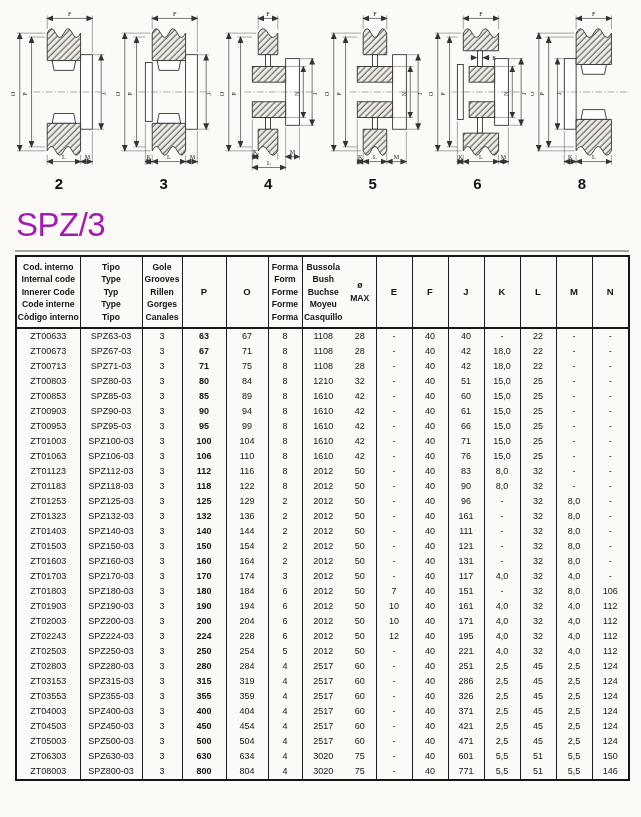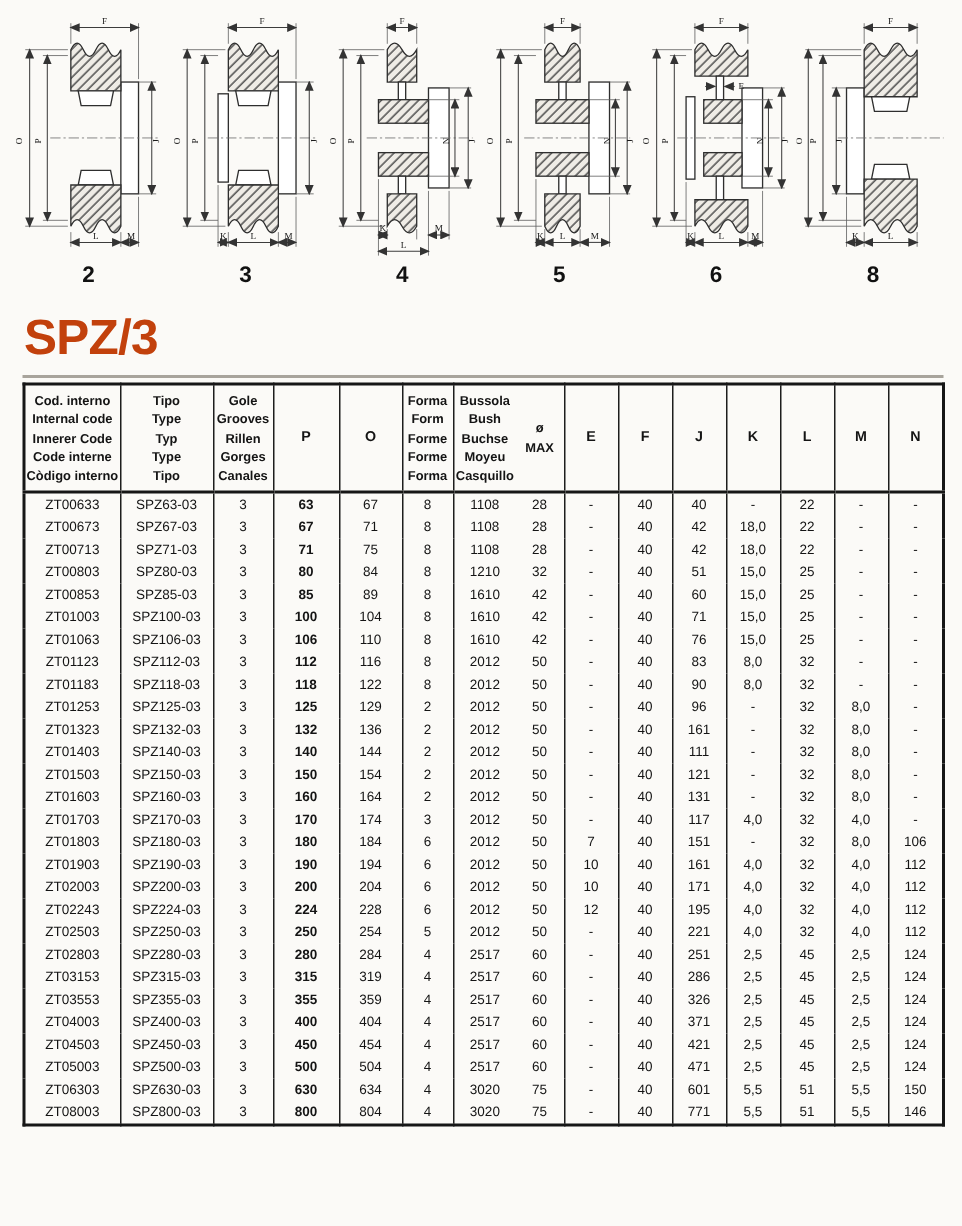--- a/index.html
+++ b/index.html
@@ -14,22 +14,22 @@
   figure.diagram{margin:0;width:102px;display:flex;flex-direction:column;align-items:center;}
   svg.pulley{width:102px;height:168px;display:block;}
   figcaption{font-weight:bold;font-size:15px;line-height:16px;margin-top:2px;color:#111;}
   .ol{fill:#ffffff;stroke:#2e2e2e;stroke-width:0.9;}
   .htc{stroke:#2e2e2e;stroke-width:0.9;}
   .ext{stroke:#606060;stroke-width:0.55;fill:none;}
   .dim{stroke:#3c3c3c;stroke-width:0.7;fill:none;}
   .cl{stroke:#6a6a6a;stroke-width:0.55;stroke-dasharray:7 2 1.5 2;fill:none;}
   text.dl{font-size:6.2px;fill:#1a1a1a;text-anchor:middle;font-family:"Liberation Serif","DejaVu Serif",serif;}
   
-  h1.title{font-size:33px;line-height:34px;font-weight:bold;letter-spacing:-0.5px;
-    margin:8px 0 8px 16px;color:#c2410c;}
+  h1.title{font-size:33px;line-height:34px;font-weight:normal;letter-spacing:-0.5px;
+    margin:8px 0 8px 16px;color:#a21caf;}
   .rule{border:none;border-top:2.5px solid #a8a49c;margin:0 12px 3px 15px;}
   
   table.catalog{border-collapse:collapse;table-layout:fixed;width:613px;margin-left:15px;
     border:2px solid #161616;}
   .catalog th,.catalog td{
     border-left:1.5px solid #1d1d1d;
     text-align:center;vertical-align:middle;padding:0;overflow:hidden;
   }
   .catalog th:first-child,.catalog td:first-child{border-left:none;margin-top:36px;}
   .catalog thead th{
@@ -449,20 +449,54 @@
     <td class="no-l">42</td>
     <td>-</td>
     <td>40</td>
     <td>60</td>
     <td>15,0</td>
     <td>25</td>
     <td>-</td>
     <td>-</td>
   </tr>
       <tr>
+    <td>ZT00903</td>
+    <td>SPZ90-03</td>
+    <td>3</td>
+    <td class="b">90</td>
+    <td>94</td>
+    <td>8</td>
+    <td class="no-r">1610</td>
+    <td class="no-l">42</td>
+    <td>-</td>
+    <td>40</td>
+    <td>61</td>
+    <td>15,0</td>
+    <td>25</td>
+    <td>-</td>
+    <td>-</td>
+  </tr>
+      <tr>
+    <td>ZT00953</td>
+    <td>SPZ95-03</td>
+    <td>3</td>
+    <td class="b">95</td>
+    <td>99</td>
+    <td>8</td>
+    <td class="no-r">1610</td>
+    <td class="no-l">42</td>
+    <td>-</td>
+    <td>40</td>
+    <td>66</td>
+    <td>15,0</td>
+    <td>25</td>
+    <td>-</td>
+    <td>-</td>
+  </tr>
+      <tr>
     <td>ZT01003</td>
     <td>SPZ100-03</td>
     <td>3</td>
     <td class="b">100</td>
     <td>104</td>
     <td>8</td>
     <td class="no-r">1610</td>
     <td class="no-l">42</td>
     <td>-</td>
     <td>40</td>

